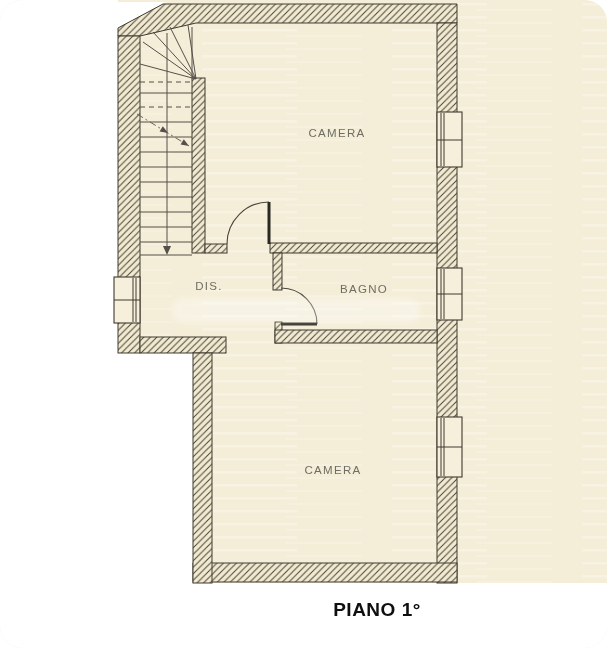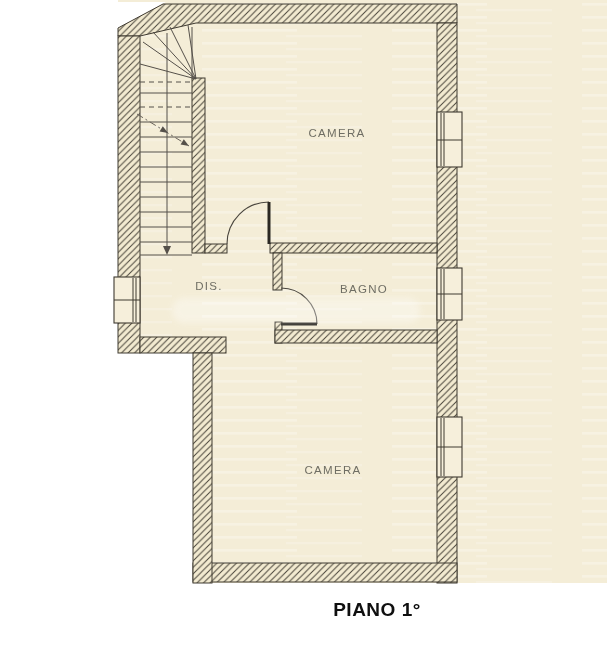--- a/index.html
+++ b/index.html
@@ -1,19 +1,20 @@
 <!DOCTYPE html>
 <html><head>
 <meta charset="utf-8">
 <style>
   html,body{margin:0;padding:0;background:#ffffff;}
   .canvas{
     width:607px;height:648px;position:relative;overflow:hidden;
     font-family:"Liberation Sans", sans-serif;
     background:#ffffff;
+    border-radius:22px;
   }
   svg{display:block;}
   .wall{fill:url(#hatch);stroke:#3f3a31;stroke-width:1;}
   .stair-line{stroke:#55504a;stroke-width:1;fill:none;}
   .stair-dash{stroke:#55504a;stroke-width:1;fill:none;stroke-dasharray:5,4;}
   .travel{stroke:#6a645c;stroke-width:1;fill:none;stroke-dasharray:7,3,2,3;}
   .arrow{fill:#55504a;stroke:none;}
   .door-arc{stroke:#4a463e;stroke-width:1.1;fill:none;}
   .door-leaf{stroke:#2b2822;stroke-width:3;fill:none;}
   .win-box{fill:#f6efdb;stroke:#3f3a31;stroke-width:1.1;}

